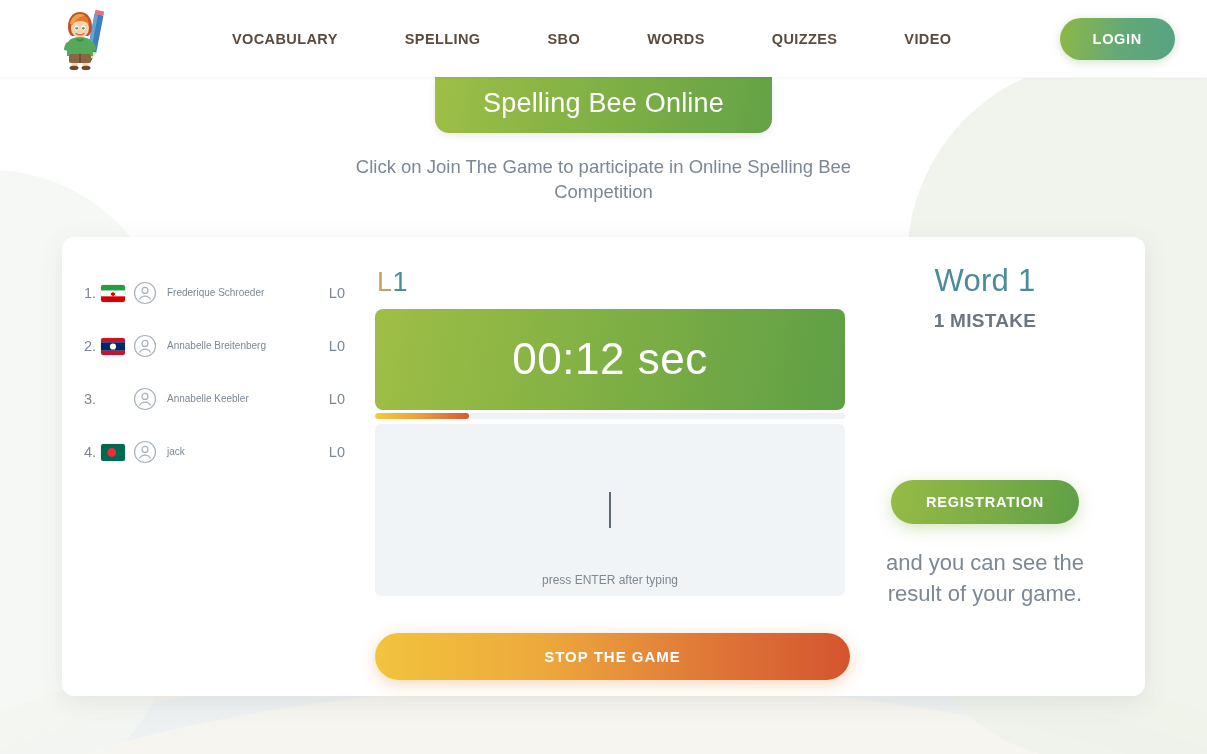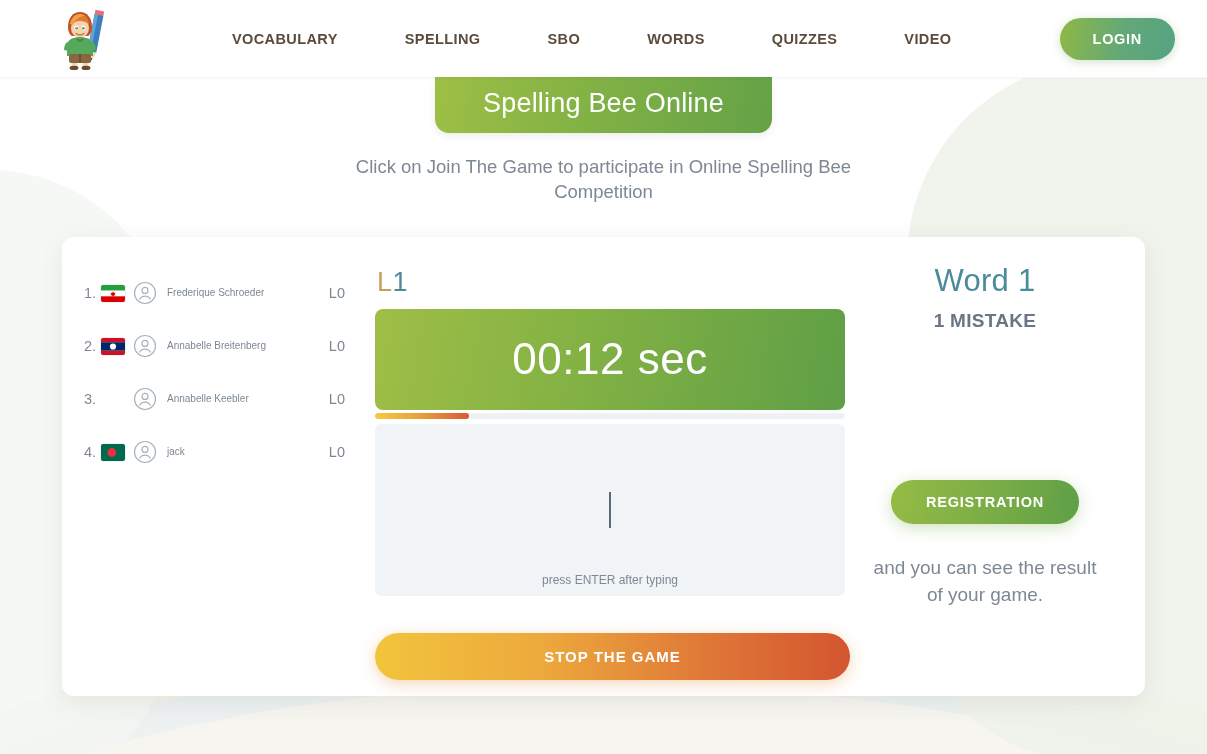--- a/index.html
+++ b/index.html
@@ -310,23 +310,23 @@
     padding: 14px 35px;
     background: linear-gradient(100deg, #95bb45 0%, #7cae46 50%, #5f9f47 100%);
     color: #ffffff;
     font-size: 14.5px;
     font-weight: bold;
     letter-spacing: .8px;
     cursor: pointer;
     box-shadow: 0 4px 16px rgba(130,175,70,.35);
   }
   .side-note {
-    margin: 31px auto 0;
+    margin: 24px auto 0;
     width: 232px;
-    font-size: 19px;
+    font-size: 22px;
     line-height: 1.4;
     color: #7d8894;
   }
 </style>
 </head>
 <body>
 
 <div id="page">
 
   <div class="bg-layer">

